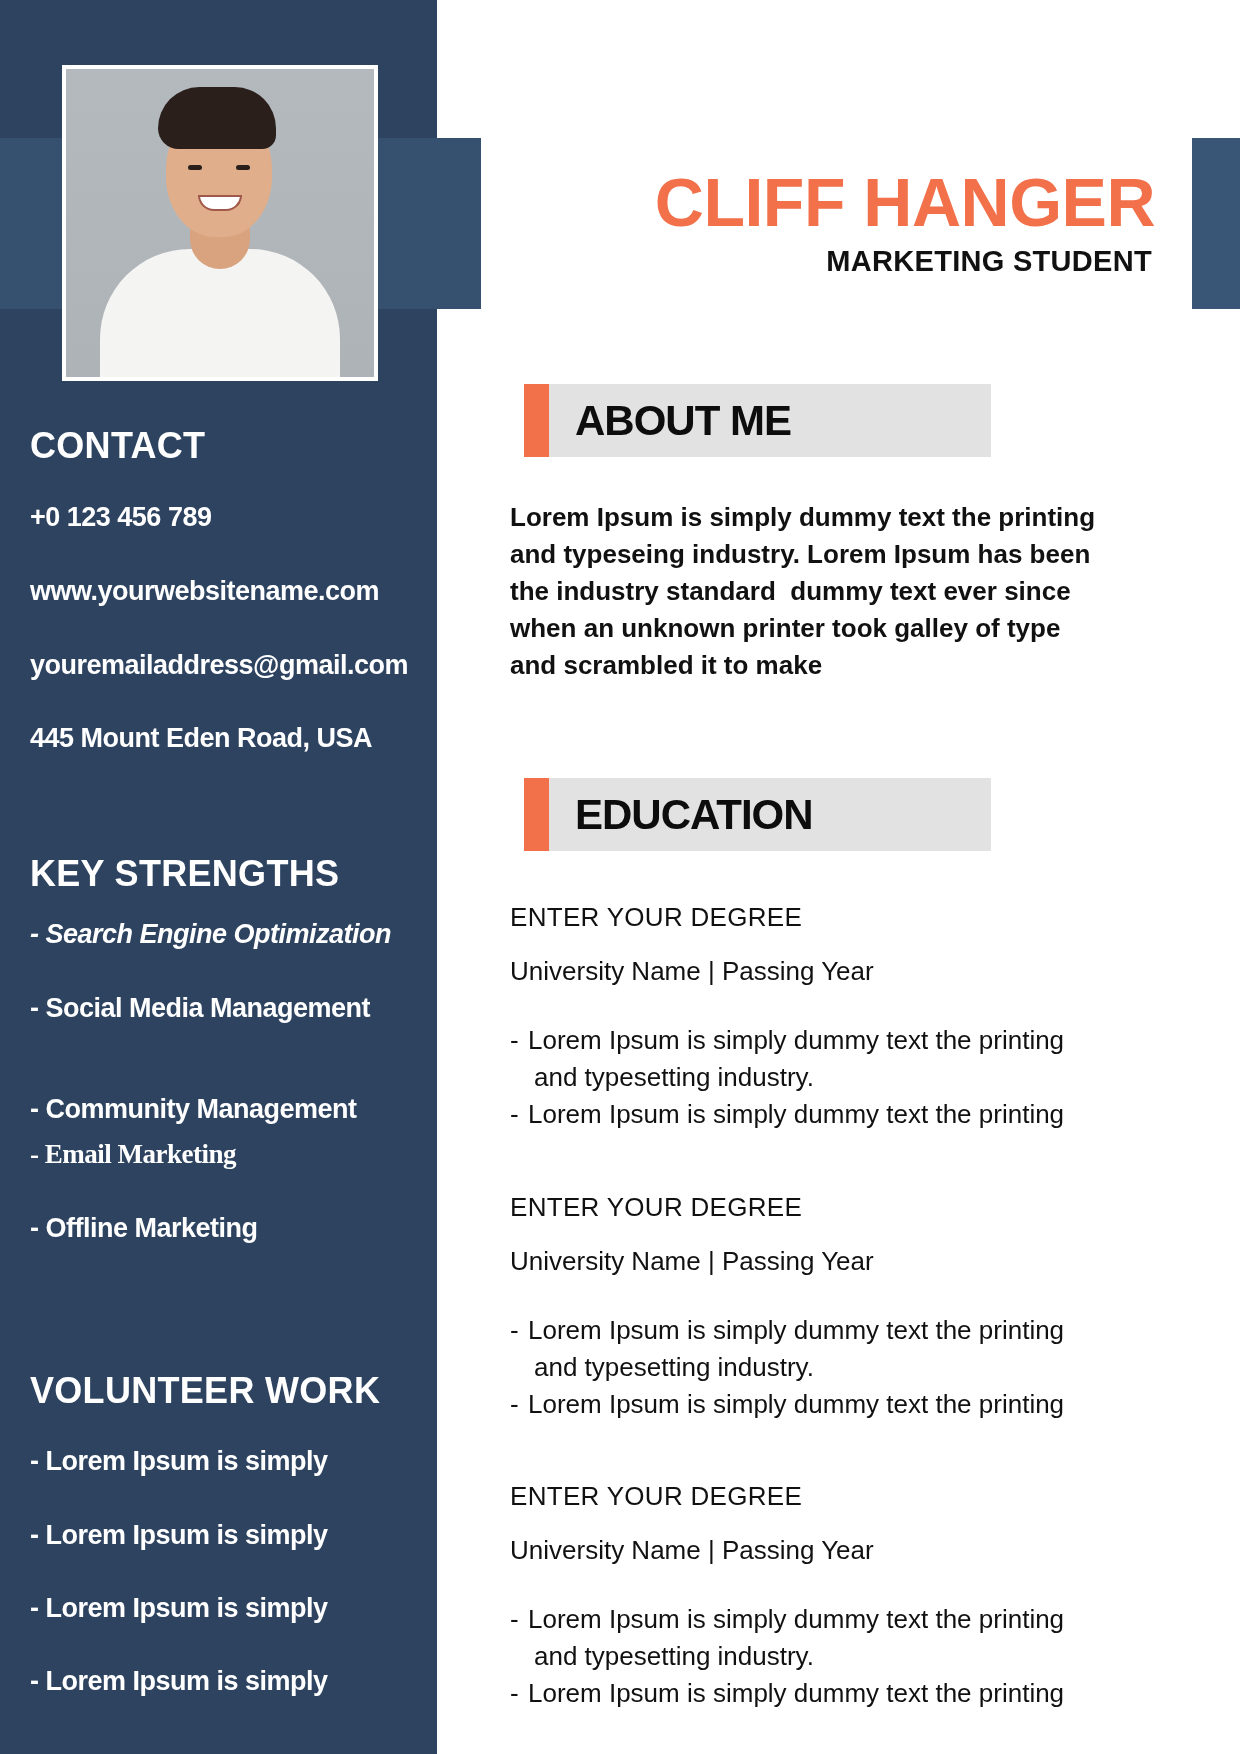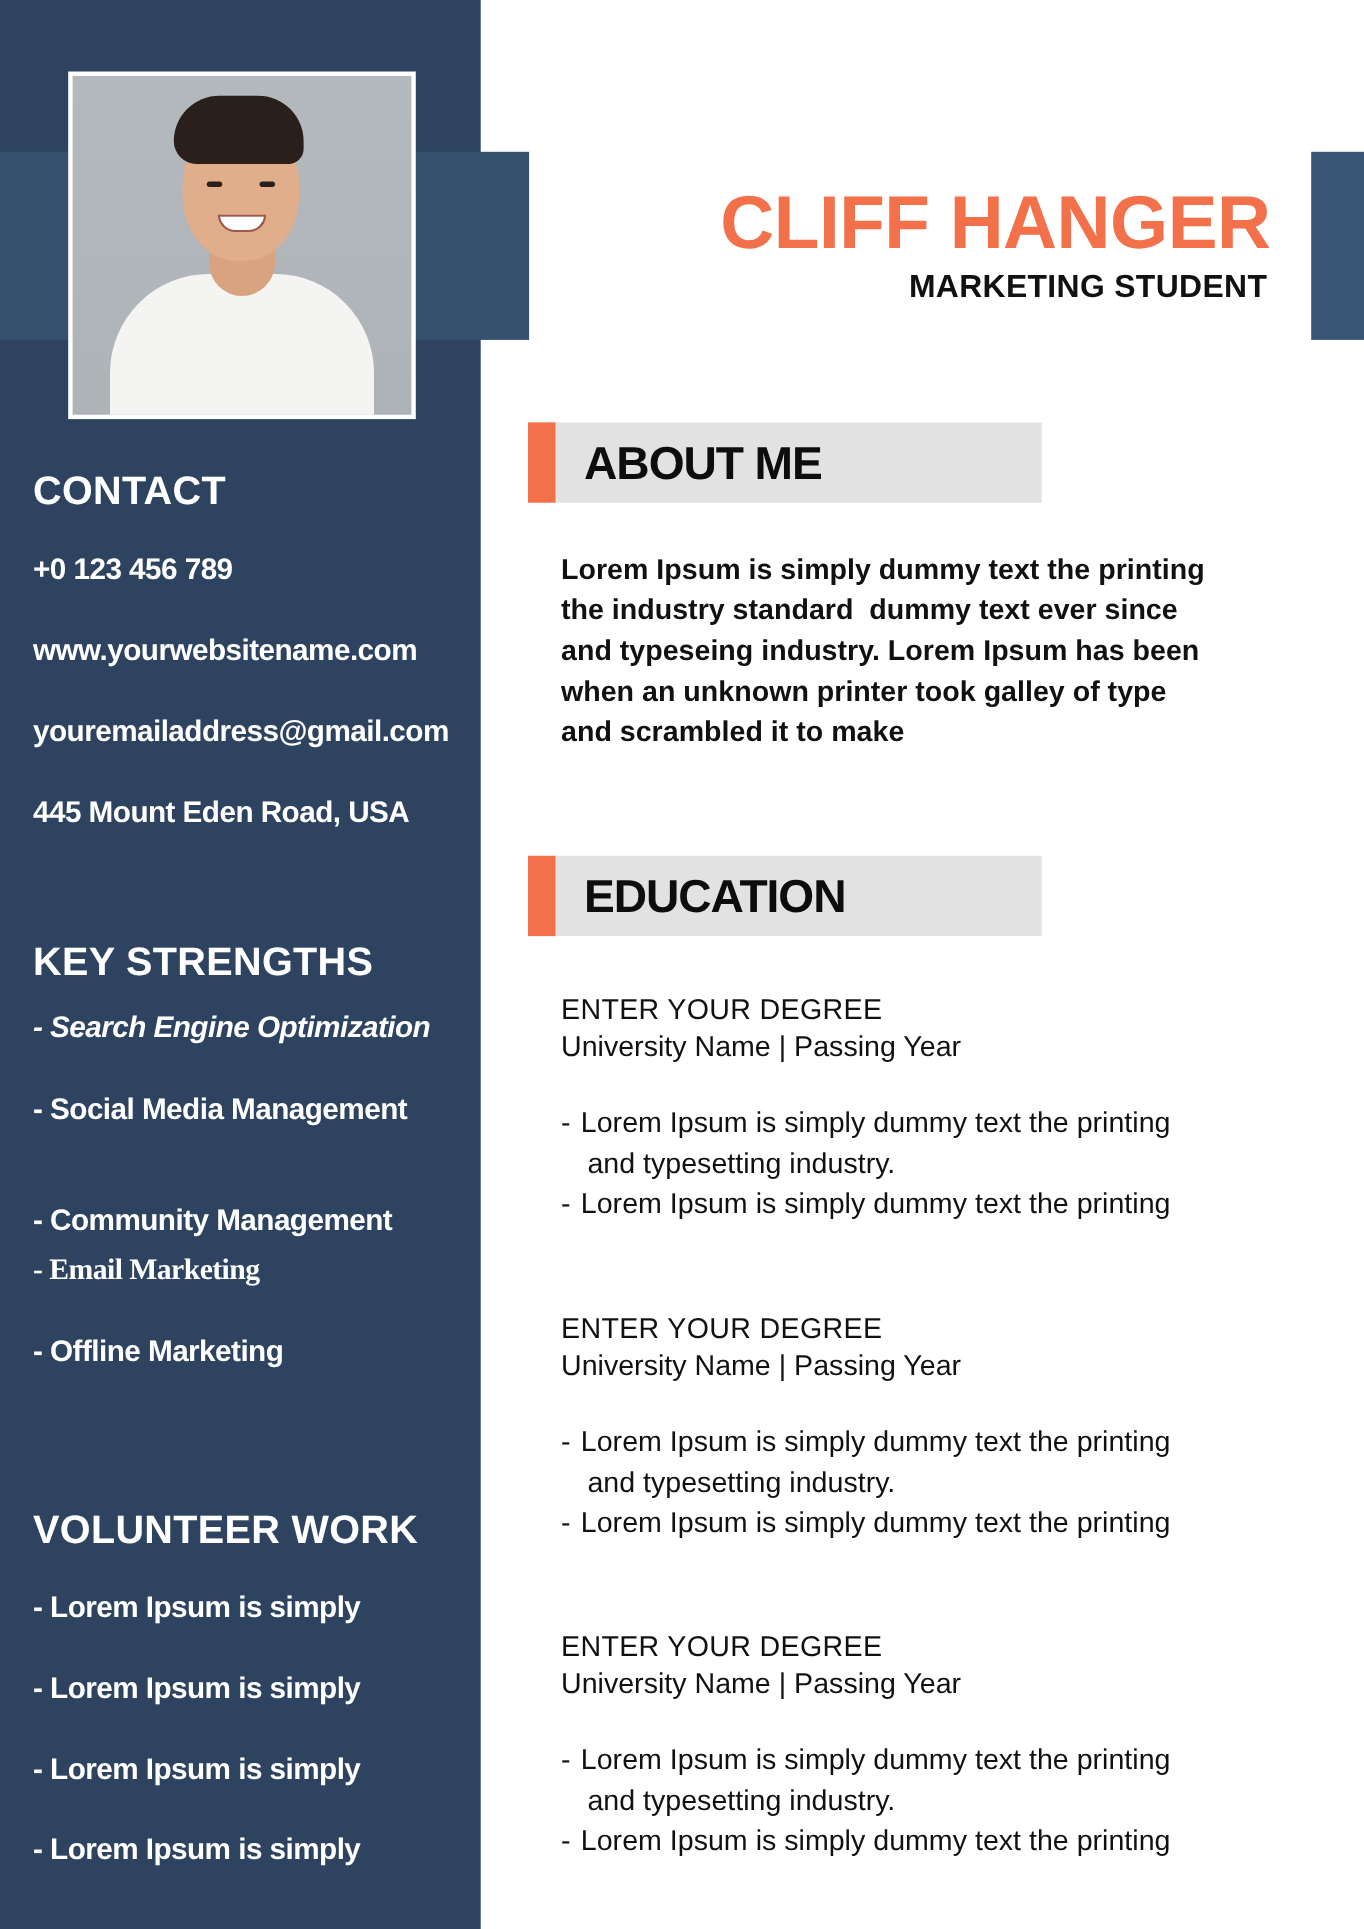--- a/index.html
+++ b/index.html
@@ -65,37 +65,37 @@
     position: absolute; left: 500px; width: 655px; top: 168px; text-align: right;
     color: #f2714a; font-weight: 700; font-size: 68px; line-height: 1; letter-spacing: -0.5px;
     margin: 0;
   }
   .role {
     position: absolute; left: 497px; width: 655px; top: 247px; text-align: right;
     color: #111111; font-weight: 700; font-size: 29px; line-height: 1; letter-spacing: 0.3px;
   }
 
   .sec-head {
-    position: absolute; left: 480px; width: 467px; height: 73px; background: #e2e2e2;
+    position: absolute; left: 524px; width: 467px; height: 73px; background: #e2e2e2;
   }
   .sec-head .accent { position: absolute; left: 0; top: 0; width: 25px; height: 100%; background: #f2714a; }
   .sec-head .title {
     position: absolute; left: 51px; top: 0; height: 100%; display: flex; align-items: center;
     font-weight: 700; font-size: 42px; color: #0d0d0d; letter-spacing: -1px;
     font-family: "Liberation Sans Narrow", "Liberation Sans", sans-serif;
   }
 
   .about-text {
     position: absolute; left: 510px; top: 499px; width: 690px;
     font-size: 26px; font-weight: 700; line-height: 37px; color: #111111; margin: 0;
   }
 
   .edu-block { position: absolute; left: 510px; width: 690px; color: #111111; }
   .edu-degree { font-weight: 400; font-size: 26px; line-height: 1; letter-spacing: 0.3px; }
-  .edu-uni { font-size: 26px; line-height: 1; margin-top: 8px; }
+  .edu-uni { font-size: 26px; line-height: 1; margin-top: 28px; }
   .edu-bullets { margin-top: 38px; font-size: 26px; line-height: 37px; }
   .edu-bullet { position: relative; padding-left: 18px; }
   .edu-bullet .dash { position: absolute; left: 0; top: 0; }
   .edu-bullet .cont { display: block; padding-left: 6px; }
 </style>
 </head>
 <body>
 
 <div class="sidebar"></div>
 <div class="band-left"></div>
@@ -134,22 +134,22 @@
 
 <h1 class="name">CLIFF HANGER</h1>
 <div class="role">MARKETING STUDENT</div>
 
 <div class="sec-head" style="top:384px;">
   <div class="accent"></div>
   <div class="title">ABOUT ME</div>
 </div>
 <div class="about-text">
   <div>Lorem Ipsum is simply dummy text the printing</div>
+  <div style="white-space:pre;">and typeseing industry. Lorem Ipsum has been</div>
   <div style="white-space:pre;">the industry standard  dummy text ever since</div>
-  <div style="white-space:pre;">and typeseing industry. Lorem Ipsum has been</div>
   <div>when an unknown printer took galley of type</div>
   <div>and scrambled it to make</div>
 </div>
 
 <div class="sec-head" style="top:778px;">
   <div class="accent"></div>
   <div class="title">EDUCATION</div>
 </div>
 
 <div class="edu-block" style="top:904px;">

